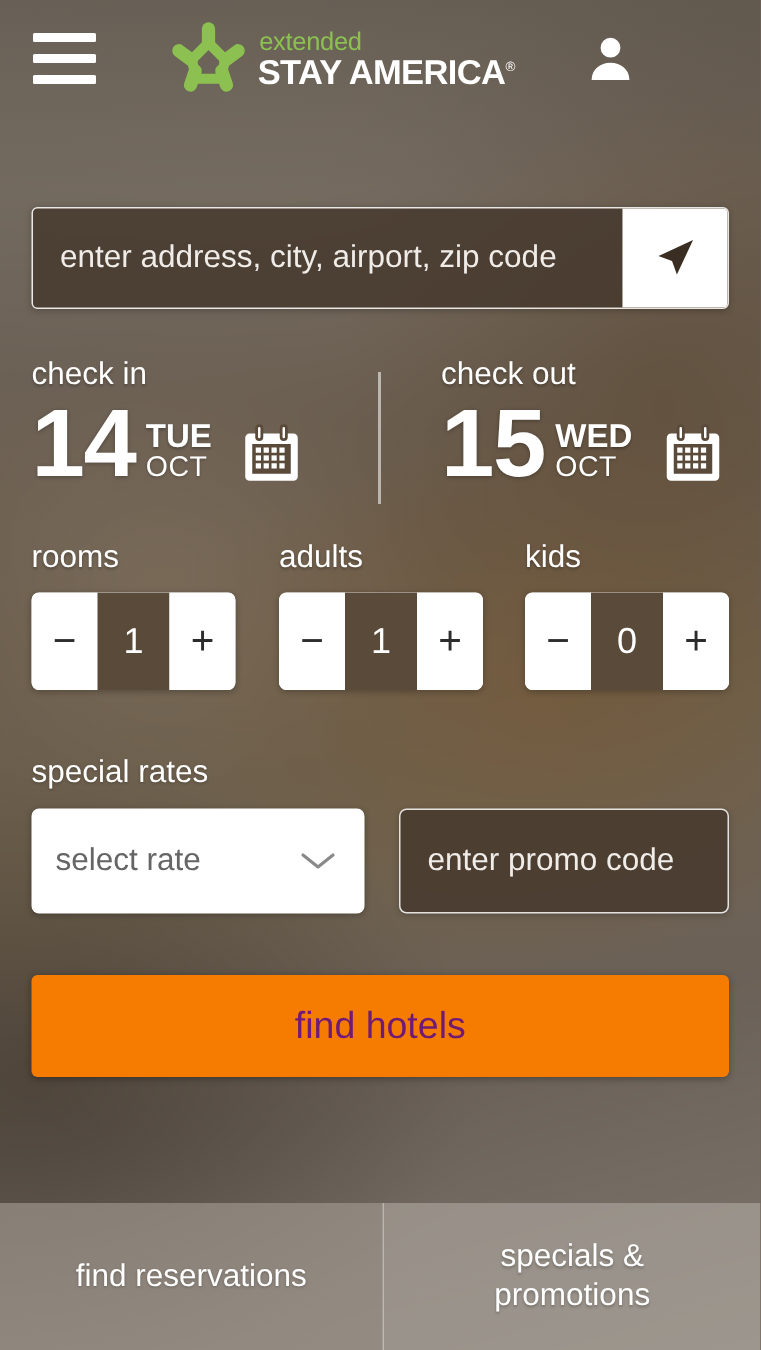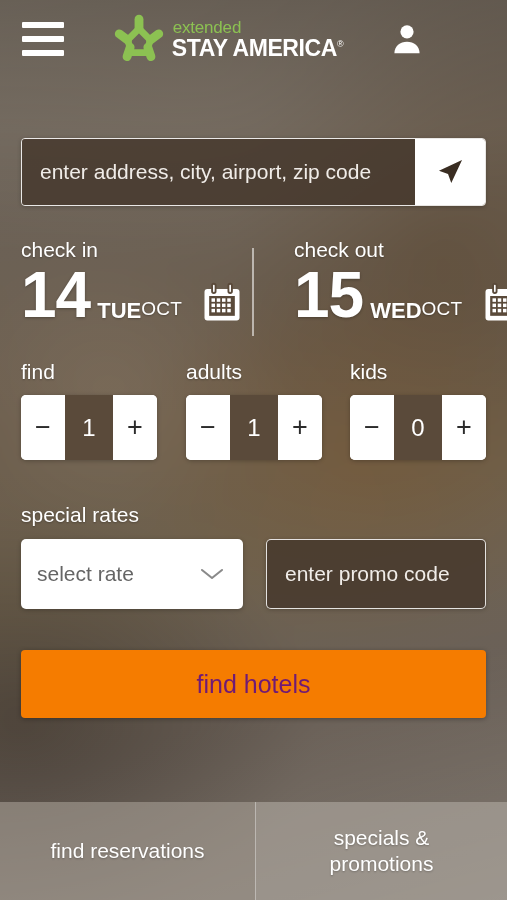--- a/index.html
+++ b/index.html
@@ -147,21 +147,21 @@
   .date-row { display: flex; align-items: flex-end; gap: 7px; }
   .date-day {
     color: #ffffff;
     font-size: 64px;
     font-weight: bold;
     line-height: 0.92;
     letter-spacing: -1px;
     text-shadow: 0 1px 3px rgba(0,0,0,0.3);
   }
   .date-dow-mon {
-    display: flex; flex-direction: row;
+    display: flex; flex-direction: column;
     line-height: 1.05;
     padding-bottom: 3px;
   }
   .date-dow {
     color: #ffffff; font-size: 22px; font-weight: bold; letter-spacing: 0px;
     text-shadow: 0 1px 2px rgba(0,0,0,0.28);
   }
   .date-mon {
     color: #ffffff; font-size: 19px; font-weight: normal; letter-spacing: 0.3px;
     text-shadow: 0 1px 2px rgba(0,0,0,0.28);
@@ -411,21 +411,21 @@
           </g>
         </svg>
       </div>
     </div>
 
   </div>
 
   <div class="steppers">
 
     <div class="stepper-group g1">
-      <div class="stepper-label">find</div>
+      <div class="stepper-label">rooms</div>
       <div class="stepper">
         <div class="btn">−</div>
         <div class="val">1</div>
         <div class="btn">+</div>
       </div>
     </div>
 
     <div class="stepper-group g2">
       <div class="stepper-label">adults</div>
       <div class="stepper">

